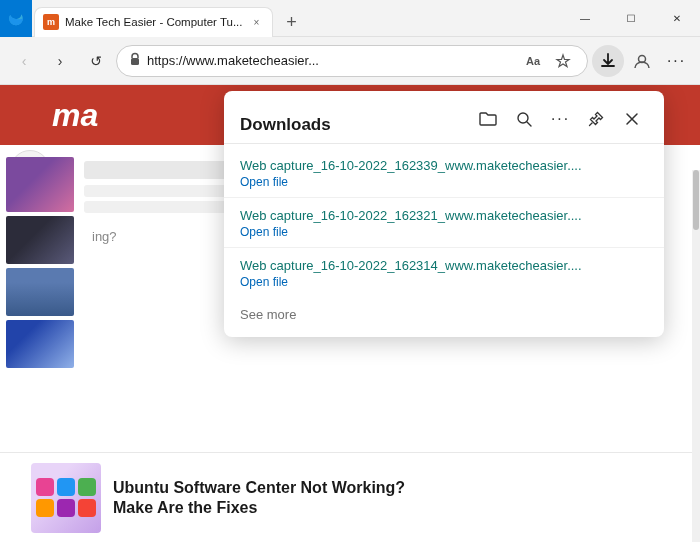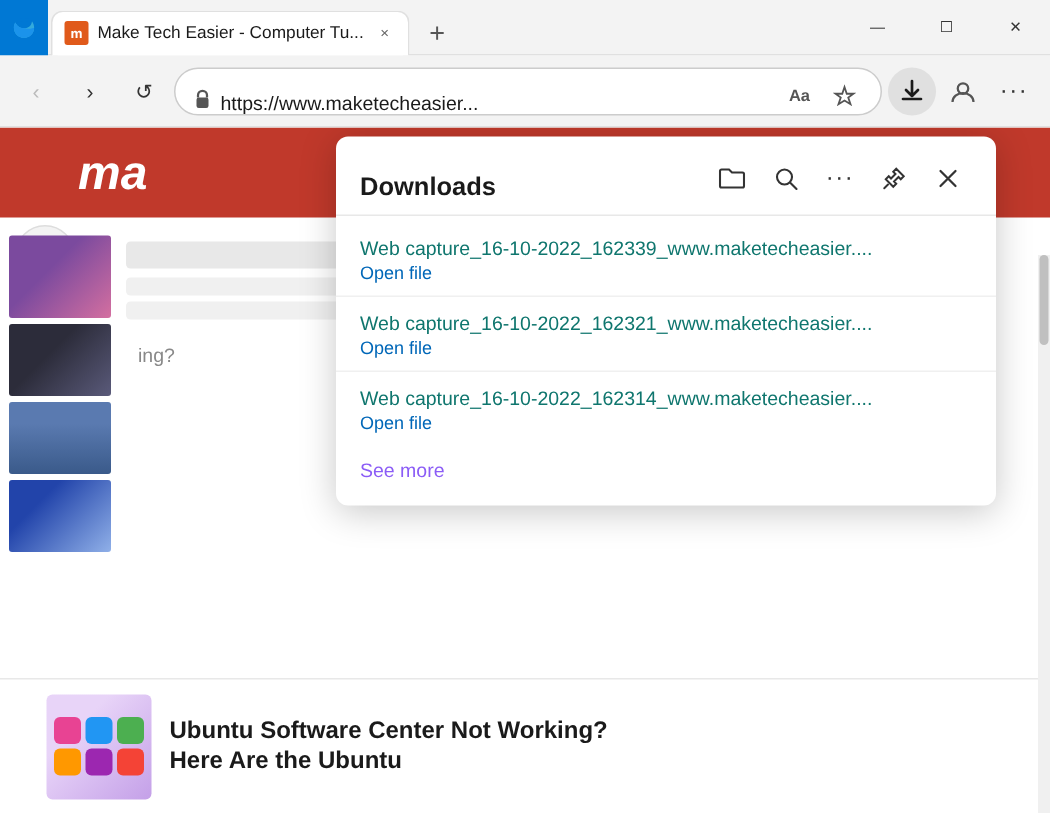--- a/index.html
+++ b/index.html
@@ -113,21 +113,21 @@
       border: none; background: none;
     }
     .nav-btn.disabled { color: #bbb; cursor: default; }
     .address-bar {
       flex: 1;
       height: 32px;
       background: #fff;
       border: 1px solid #ccc;
       border-radius: 16px;
       display: flex;
-      align-items: flex-end;
+      align-items: center;
       padding: 0 12px;
       gap: 6px;
     }
     .lock-icon { font-size: 12px; color: #555; }
     .address-text {
       font-size: 13px;
       color: #1a1a1a;
       flex: 1;
       overflow: hidden;
       text-overflow: ellipsis;
@@ -331,21 +331,21 @@
       color: #0067b8;
       cursor: pointer;
       text-decoration: none;
       display: inline-block;
     }
     .see-more-area {
       padding: 8px 16px 14px 16px;
     }
     .see-more-link {
       font-size: 13px;
-      color: #8b5cf6;
+      color: #737373;
       cursor: pointer;
     }
   </style>
 </head>
 <body>
 
 <div class="browser-window">
 
   <div class="title-bar">
     <div class="title-bar-left">
@@ -460,21 +460,21 @@
           <div class="app-dot" style="background:#2196F3;"></div>
           <div class="app-dot" style="background:#4CAF50;"></div>
           <div class="app-dot" style="background:#FF9800;"></div>
           <div class="app-dot" style="background:#9C27B0;"></div>
           <div class="app-dot" style="background:#f44336;"></div>
         </div>
       </div>
       <div class="ubuntu-text">
         <div class="ubuntu-title">
           <span>Ubuntu Software Center Not Working?</span><br>
-          <span>Here Are the Ubuntu</span>
+          <span>Make Are the Fixes</span>
         </div>
       </div>
     </div>
 
     <div class="scroll-track">
       <div class="scroll-thumb"></div>
     </div>
 
     <div class="downloads-panel">
 

